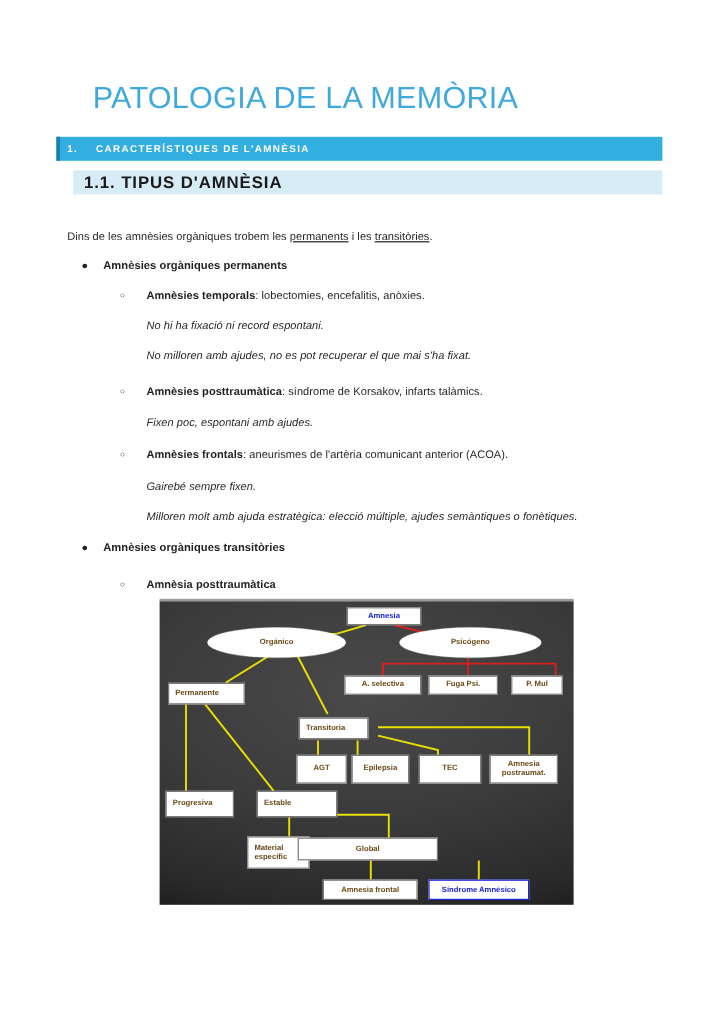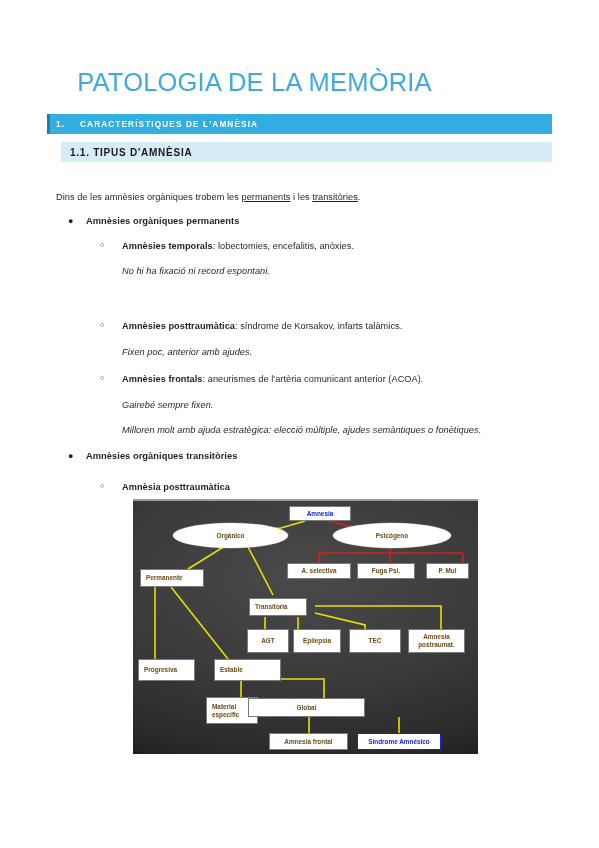--- a/index.html
+++ b/index.html
@@ -62,21 +62,21 @@
     position: absolute;
     left: 61px;
     top: 142px;
     width: 491px;
     height: 20px;
     background: #d6ecf7;
     box-sizing: border-box;
     display: flex;
     align-items: center;
     color: #1a1a1a;
-    font-size: 10px;
+    font-size: 14px;
     font-weight: 700;
     letter-spacing: 0.75px;
     padding-left: 9px;
   }
 
   
   .intro {
     position: absolute;
     left: 56px;
     top: 191px;
@@ -100,21 +100,21 @@
     display: inline-block;
     width: 18px;
     font-size: 9px;
   }
   .lvl2 {
     position: absolute;
     left: 100px;
     font-size: 9.2px;
     letter-spacing: 0.05px;
     display: flex;
-    align-items: flex-start;
+    align-items: center;
   }
   .lvl2 .obullet {
     display: inline-block;
     width: 22px;
     font-size: 7px;
     color: #231f20;
   }
   .lvl2 .lead { font-weight: 700; }
   .plain {
     position: absolute;
@@ -200,26 +200,27 @@
   <div class="lvl1" style="top:216px">
     <span class="bullet">●</span>
     <span>Amnèsies orgàniques permanents</span>
   </div>
 
   <div class="lvl2" style="top:241px">
     <span class="obullet">○</span>
     <span><span class="lead">Amnèsies temporals</span><span>: lobectomies, encefalitis, anòxies.</span></span>
   </div>
   <div class="plain" style="top:266px">No hi ha fixació ni record espontani.</div>
+  <div class="plain" style="top:291px">No milloren amb ajudes, no es pot recuperar el que mai s'ha fixat.</div>
 
   <div class="lvl2" style="top:321px">
     <span class="obullet">○</span>
     <span><span class="lead">Amnèsies posttraumàtica</span><span>: síndrome de Korsakov, infarts talàmics.</span></span>
   </div>
-  <div class="plain" style="top:347px">Fixen poc, anterior amb ajudes.</div>
+  <div class="plain" style="top:347px">Fixen poc, espontani amb ajudes.</div>
 
   <div class="lvl2" style="top:374px">
     <span class="obullet">○</span>
     <span><span class="lead">Amnèsies frontals</span><span>: aneurismes de l'artèria comunicant anterior (ACOA).</span></span>
   </div>
   <div class="plain" style="top:400px">Gairebé sempre fixen.</div>
   <div class="plain" style="top:425px">Milloren molt amb ajuda estratègica: elecció múltiple, ajudes semàntiques o fonètiques.</div>
 
   <div class="lvl1" style="top:451px">
     <span class="bullet">●</span>

